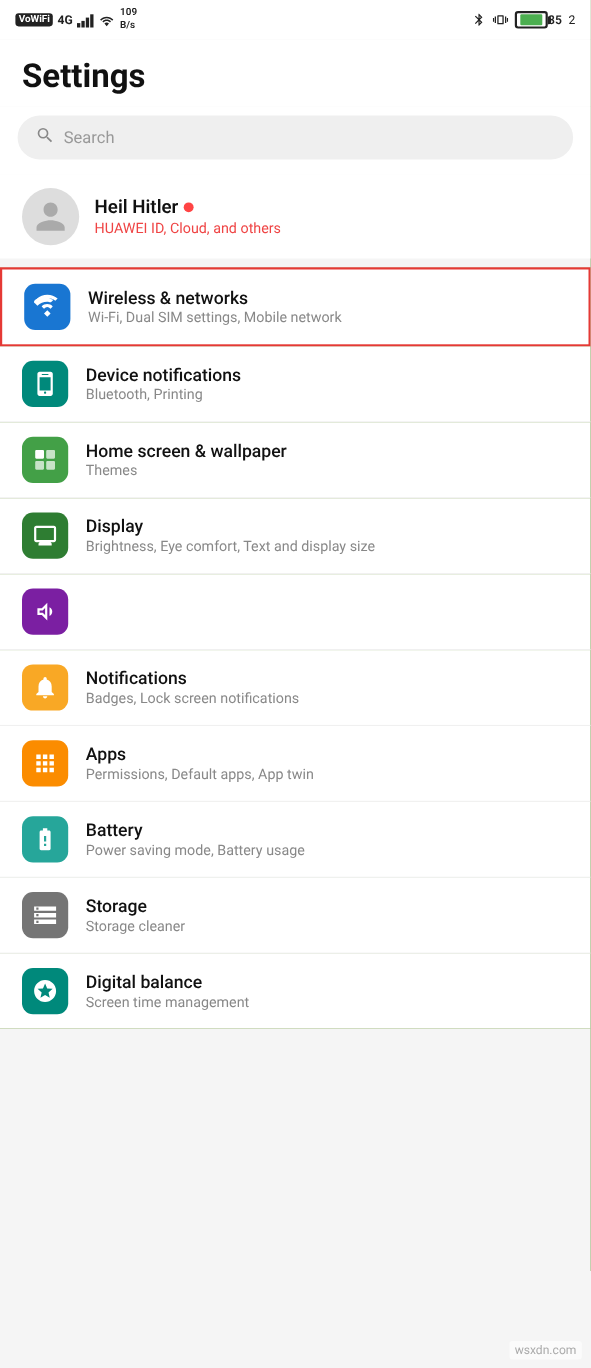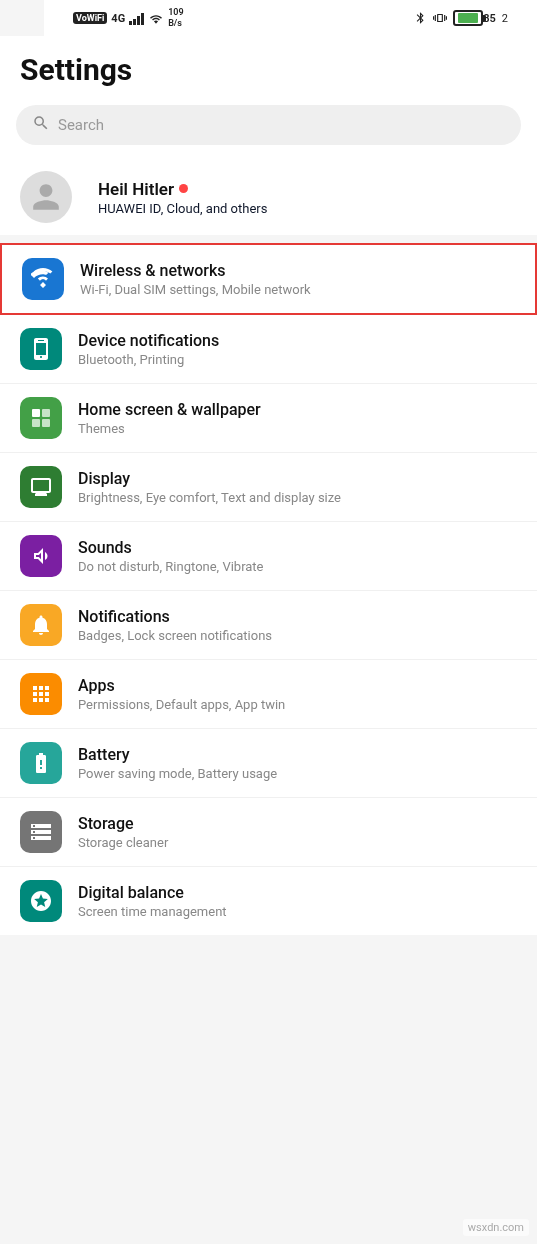--- a/index.html
+++ b/index.html
@@ -13,23 +13,22 @@
       color: #222;
       overflow-x: hidden;
     }
 
     
     .status-bar {
       background: #fff;
       display: flex;
       justify-content: space-between;
       align-items: center;
-      padding: 6px 29px;
+      padding: 6px 14px;
       height: 36px;
-      margin-left: 44px;
     }
     .status-left {
       display: flex;
       align-items: center;
       gap: 4px;
       font-size: 11px;
       font-weight: 600;
     }
     .status-right {
       display: flex;
@@ -97,21 +96,21 @@
       color: #999;
       font-size: 15px;
     }
 
     
     .account-item {
       background: #fff;
       display: flex;
       align-items: center;
       padding: 12px 20px;
-      gap: 26px;
+      gap: 14px;
       margin-bottom: 8px;
     }
     .avatar {
       width: 52px;
       height: 52px;
       border-radius: 50%;
       background: #ddd;
       display: flex;
       align-items: center;
       justify-content: center;
@@ -130,21 +129,21 @@
     }
     .online-dot {
       width: 9px;
       height: 9px;
       background: #f44;
       border-radius: 50%;
       display: inline-block;
     }
     .account-sub {
       font-size: 13px;
-      color: #0f172a;
+      color: #ef4444;
       margin-top: 2px;
     }
 
     
     .settings-list {
       background: #4d7c0f;
     }
 
     .settings-item {
       display: flex;
@@ -340,24 +339,20 @@
       <div class="item-subtitle">Brightness, Eye comfort, Text and display size</div>
     </div>
   </div>
 
   <div class="settings-item">
     <div class="icon-wrap icon-purple">
       <svg class="svg-icon" viewBox="0 0 24 24">
         <path d="M18.5 12c0-1.77-1.02-3.29-2.5-4.03v8.05c1.48-.73 2.5-2.25 2.5-4.02zM5 9v6h4l5 5V4L9 9H5zm7-.17v6.34L9.83 13H7v-2h2.83L12 8.83z" fill="#fff"></path>
       </svg>
     </div>
-    <div class="item-text">
-      <div class="item-title">Sounds</div>
-      <div class="item-subtitle">Do not disturb, Ringtone, Vibrate</div>
-    </div>
   </div>
 
   <div class="settings-item">
     <div class="icon-wrap icon-yellow">
       <svg class="svg-icon" viewBox="0 0 24 24">
         <path d="M12 22c1.1 0 2-.9 2-2h-4c0 1.1.89 2 2 2zm6-6v-5c0-3.07-1.64-5.64-4.5-6.32V4c0-.83-.67-1.5-1.5-1.5s-1.5.67-1.5 1.5v.68C7.63 5.36 6 7.92 6 11v5l-2 2v1h16v-1l-2-2z" fill="#fff"></path>
       </svg>
     </div>
     <div class="item-text">
       <div class="item-title">Notifications</div>

